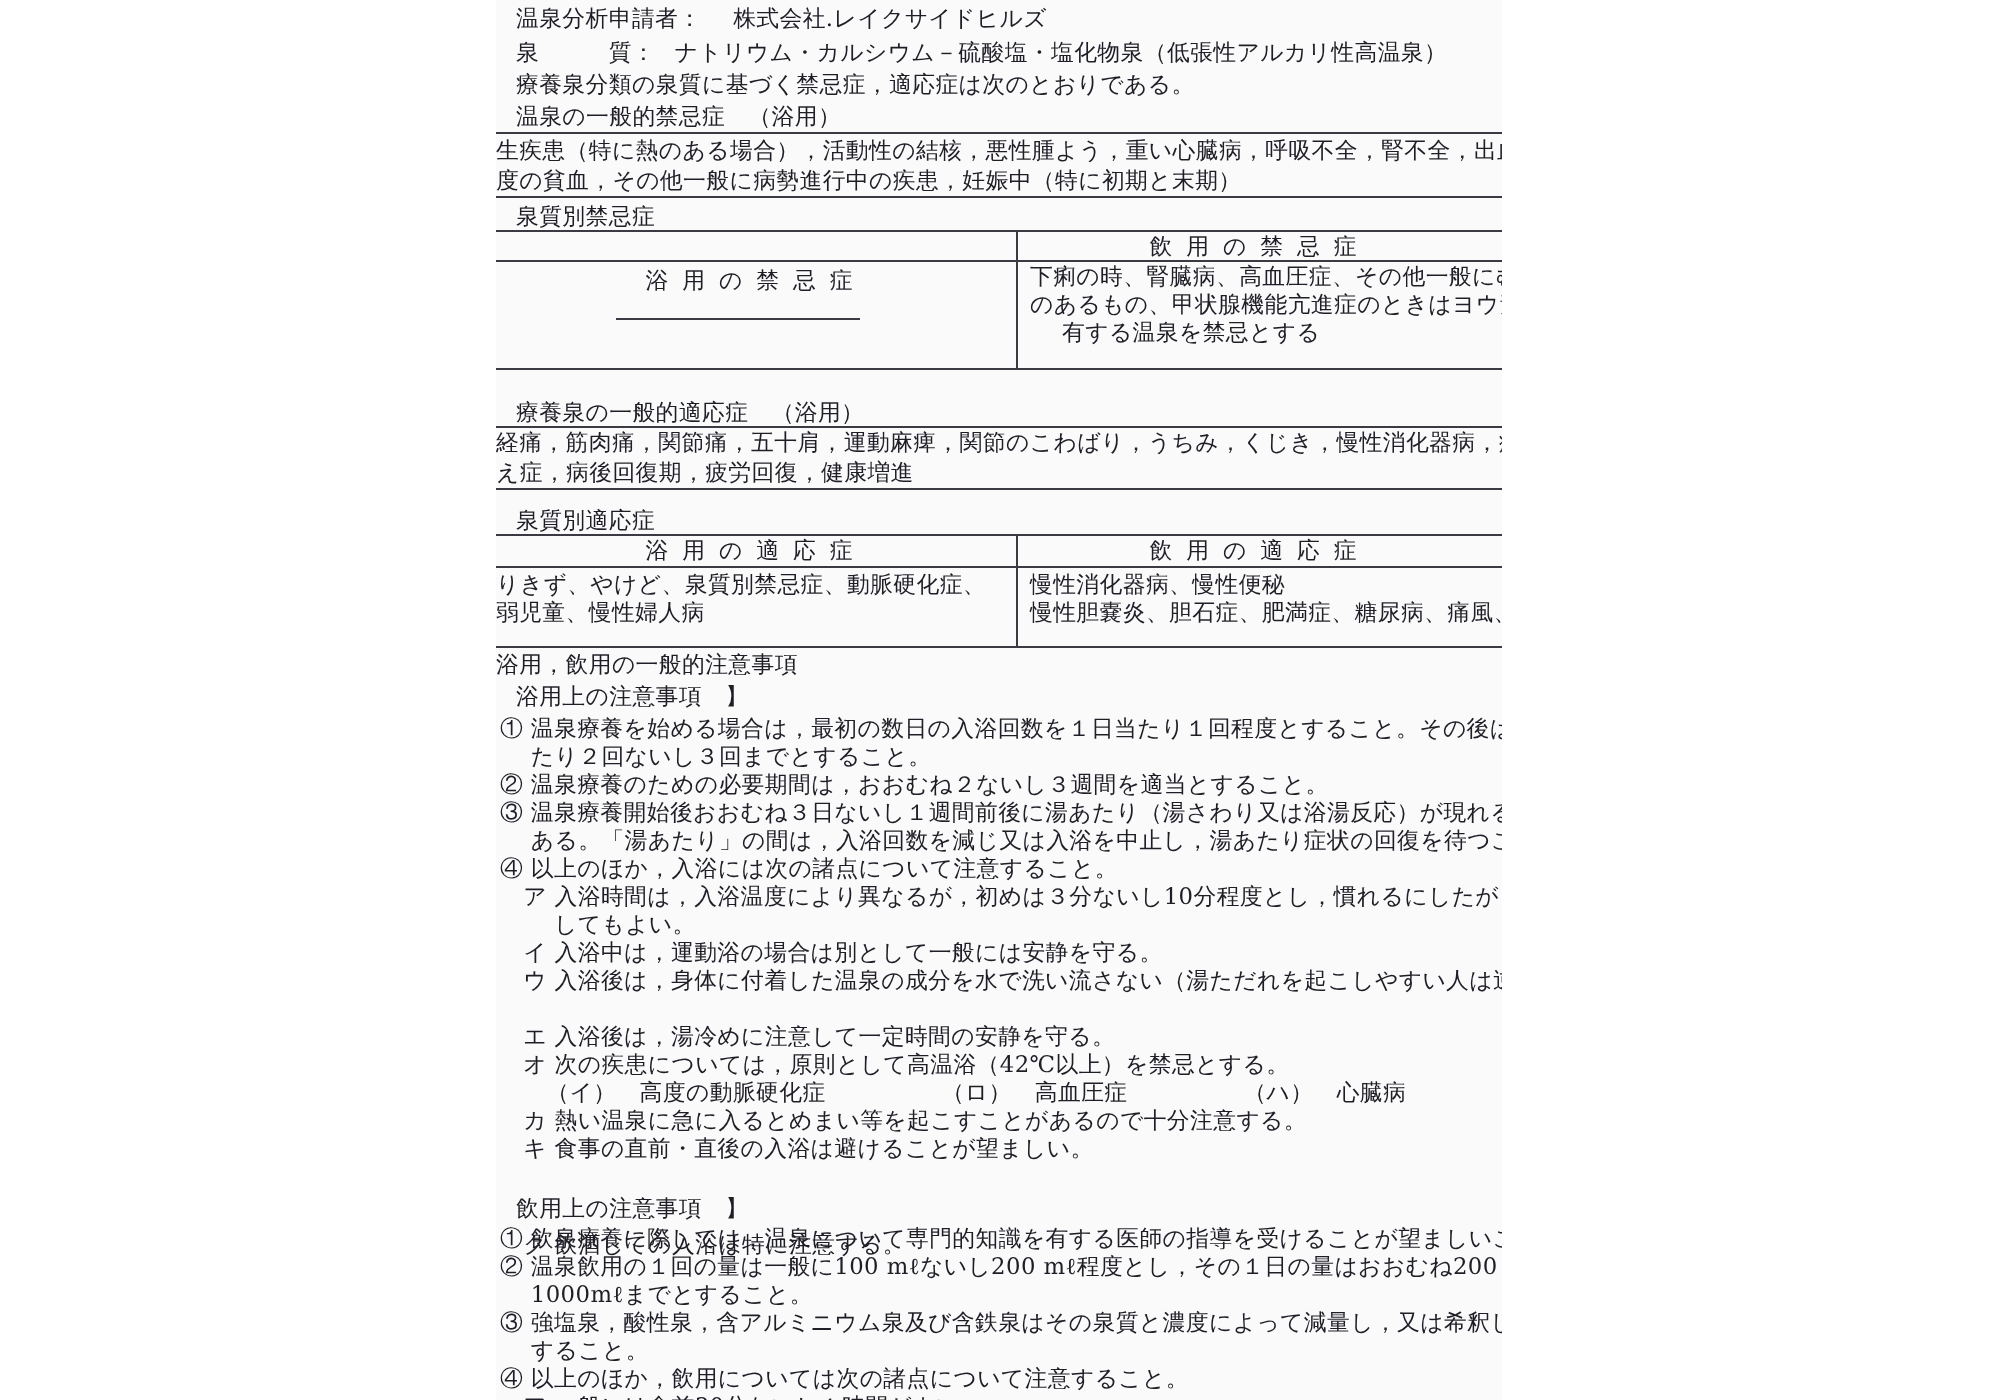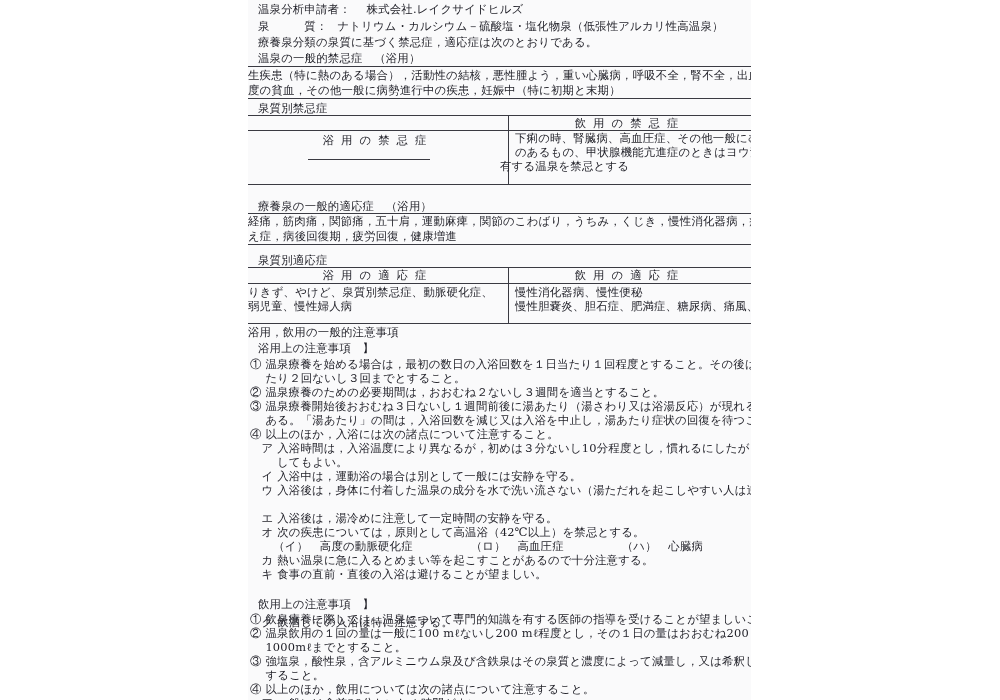--- a/index.html
+++ b/index.html
@@ -41,21 +41,21 @@
 
   <div class="ln" style="left:10px;top:101px;">泉質別禁忌症</div>
   <div class="hr" style="top:115px;"></div>
   <div class="th" style="left:0;width:260px;top:116px;margin-top:17px;">浴用の禁忌症</div>
   <div class="th" style="left:261px;width:242px;top:116px;">飲用の禁忌症</div>
   <div class="hr" style="top:130px;"></div>
   <div class="vr" style="left:260px;top:115px;height:70px;"></div>
   <div class="dash" style="left:60px;width:122px;top:159px;"></div>
   <div class="ln" style="left:267px;top:131px;">下痢の時、腎臓病、高血圧症、その他一般にむく</div>
   <div class="ln" style="left:267px;top:145px;">のあるもの、甲状腺機能亢進症のときはヨウ素を</div>
-  <div class="ln" style="left:252px;top:159px;">有する温泉を禁忌とする</div>
+  <div class="ln" style="left:283px;top:159px;">有する温泉を禁忌とする</div>
   <div class="hr" style="top:184px;"></div>
 
   <div class="ln" style="left:10px;top:199px;">療養泉の一般的適応症　（浴用）</div>
   <div class="hr" style="top:213px;"></div>
   <div class="ln" style="left:0;top:214px;">経痛，筋肉痛，関節痛，五十肩，運動麻痺，関節のこわばり，うちみ，くじき，慢性消化器病，痔疾，</div>
   <div class="ln" style="left:0;top:229px;">え症，病後回復期，疲労回復，健康増進</div>
   <div class="hr" style="top:244px;"></div>
 
   <div class="ln" style="left:10px;top:253px;">泉質別適応症</div>
   <div class="hr" style="top:267px;"></div>

